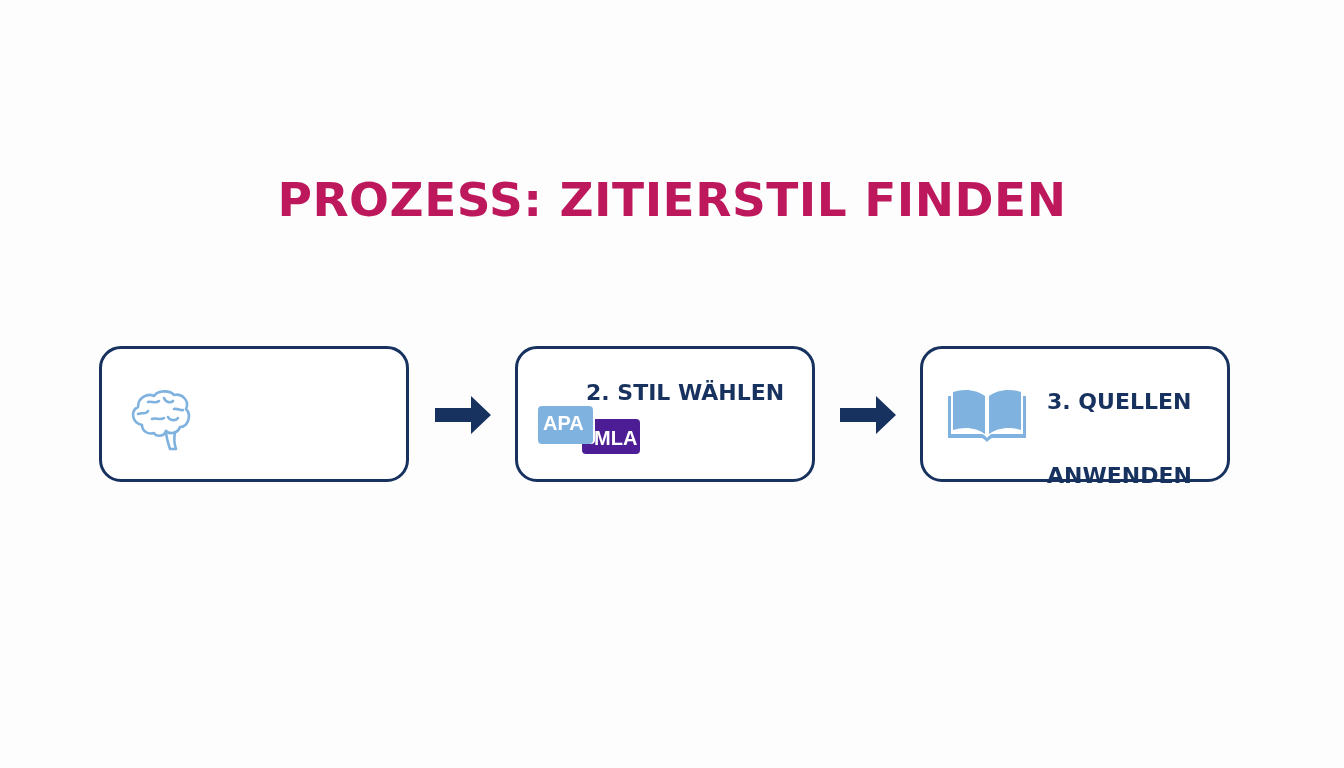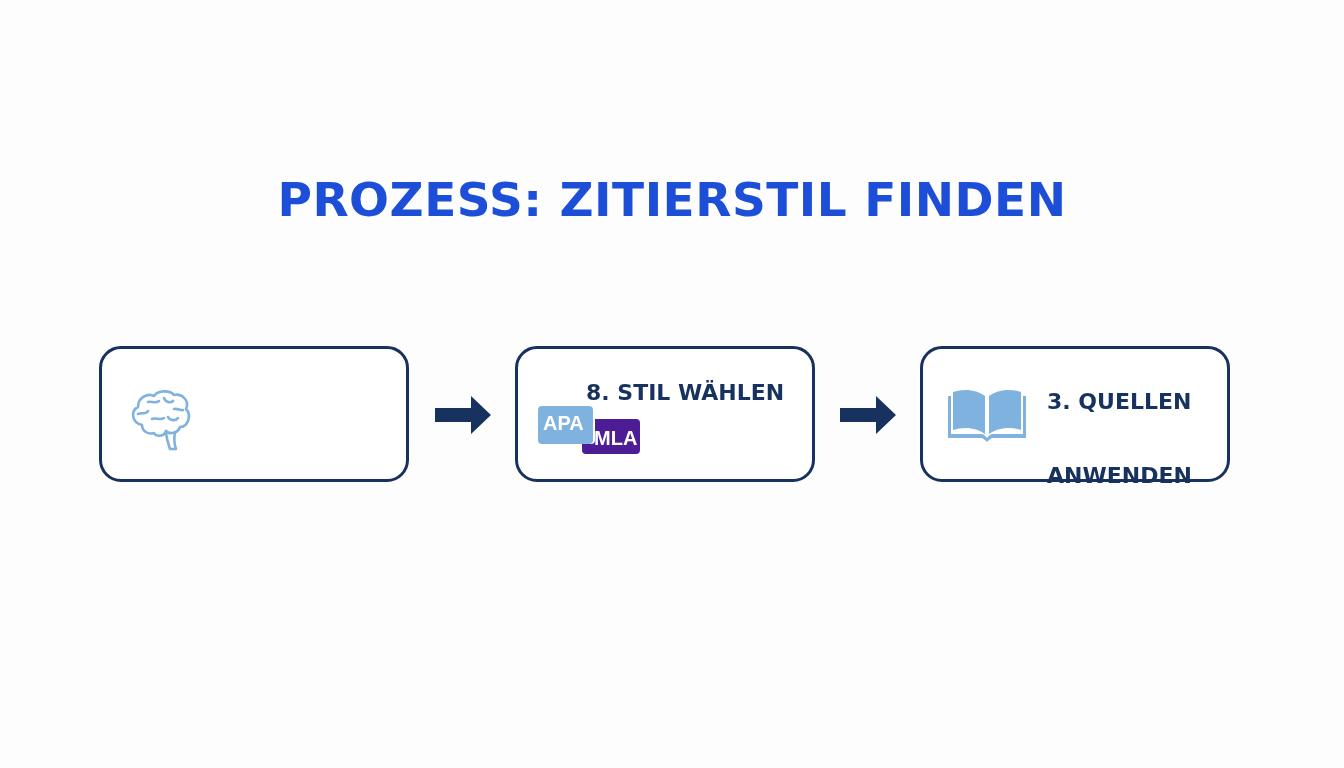--- a/index.html
+++ b/index.html
@@ -2,21 +2,21 @@
 <html><head>
 <meta charset="utf-8">
 <style>
   html, body { margin: 0; padding: 0; }
   body {
     width: 1344px; height: 768px; background: #fdfdfe; position: relative; overflow: hidden;
     font-family: "DejaVu Sans", "Liberation Sans", sans-serif;
   }
   .title {
     position: absolute; left: 0; width: 1344px; top: 172px; text-align: center;
-    font-size: 47px; font-weight: bold; color: #1d4ed8; letter-spacing: 0.5px;
+    font-size: 47px; font-weight: bold; color: #be185d; letter-spacing: 0.5px;
   }
   .step {
     position: absolute; top: 346px; height: 136px; box-sizing: border-box;
     border: 3px solid #17325e; border-radius: 22px; background: #ffffff;
   }
   .step-label {
     position: absolute; font-weight: bold; color: #17325e; font-size: 22px; line-height: 30px; white-space: nowrap;
   }
   .arrow { position: absolute; top: 396px; }
   .icon { position: absolute; }
@@ -43,21 +43,21 @@
       <path d="M38 44 C38 50 40 56 42 62 L48 62 C46 56 46 50 47 45"></path>
     </g>
   </svg>
 </div>
 
 <svg class="arrow" style="left:435px;" width="56" height="38" viewBox="0 0 56 38">
   <polygon points="0,12 36,12 36,0 56,19 36,38 36,26 0,26" fill="#17325e"></polygon>
 </svg>
 
 <div class="step" style="left:515px; width:300px;">
-  <div class="step-label" style="left:68px; top:29px;">8. STIL WÄHLEN</div>
+  <div class="step-label" style="left:68px; top:29px;">2. STIL WÄHLEN</div>
   <div class="badge" style="left:64px; top:70px; width:58px; height:35px; padding:8px 0 0 12px; background:#4c1d95;">MLA</div>
   <div class="badge" style="left:20px; top:57px; width:55px; height:38px; padding:6px 0 0 5px; background:#7fb2df; box-shadow: 2px 0 0 #fff;">APA</div>
 </div>
 
 <svg class="arrow" style="left:840px;" width="56" height="38" viewBox="0 0 56 38">
   <polygon points="0,12 36,12 36,0 56,19 36,38 36,26 0,26" fill="#17325e"></polygon>
 </svg>
 
 <div class="step" style="left:920px; width:310px;">
   <svg class="icon" style="left:24px; top:37px;" width="80" height="58" viewBox="0 0 80 58">

